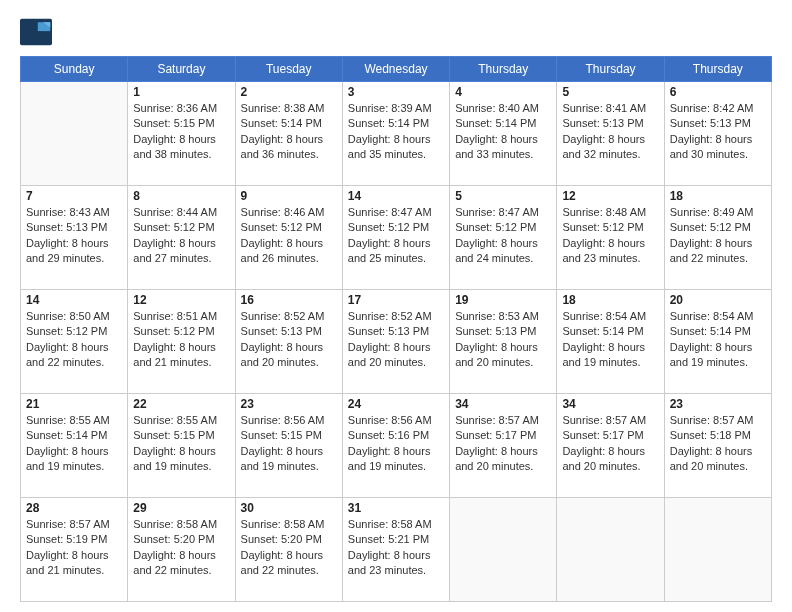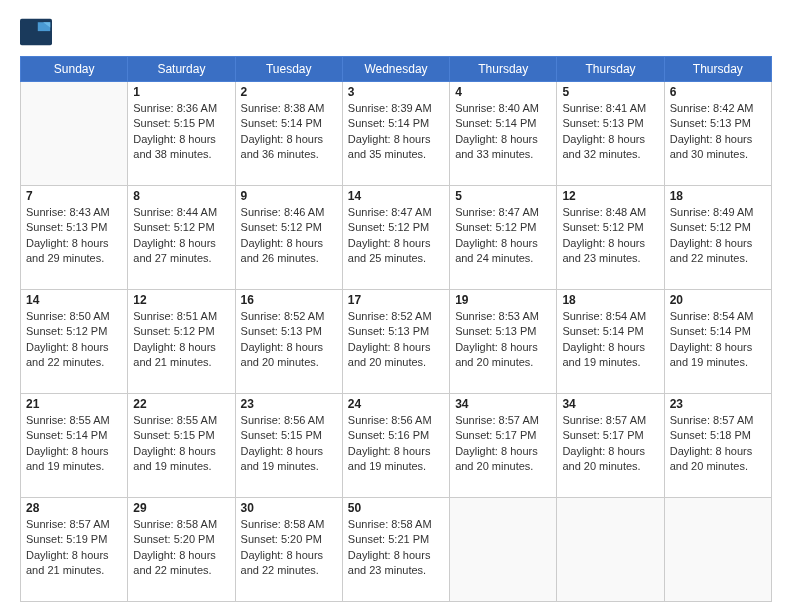--- a/index.html
+++ b/index.html
@@ -252,21 +252,21 @@
           </td>
           <td>
             <span class="day-num">29</span>
             <div class="day-info">Sunrise: 8:58 AM<br>Sunset: 5:20 PM<br>Daylight: 8 hours and 22 minutes.</div>
           </td>
           <td>
             <span class="day-num">30</span>
             <div class="day-info">Sunrise: 8:58 AM<br>Sunset: 5:20 PM<br>Daylight: 8 hours and 22 minutes.</div>
           </td>
           <td>
-            <span class="day-num">50</span>
+            <span class="day-num">31</span>
             <div class="day-info">Sunrise: 8:58 AM<br>Sunset: 5:21 PM<br>Daylight: 8 hours and 23 minutes.</div>
           </td>
           <td class="empty"></td>
           <td class="empty"></td>
           <td class="empty"></td>
         </tr>
       </tbody>
   </table>
 </div>
 

